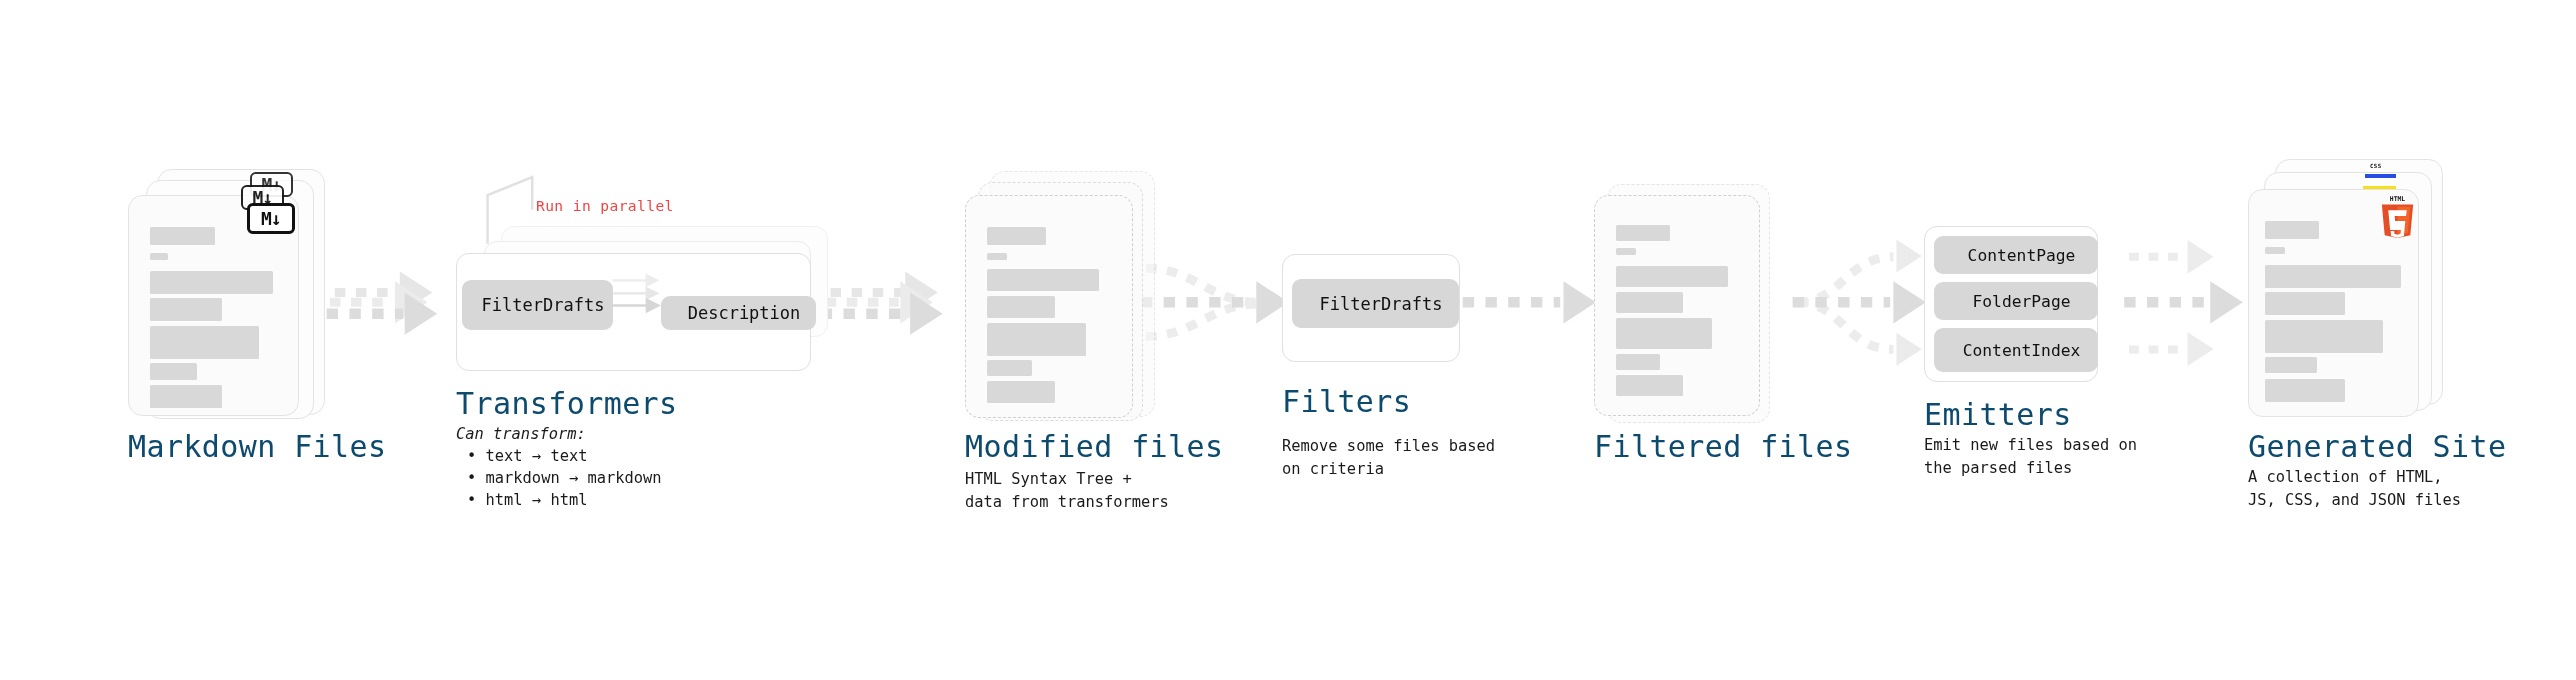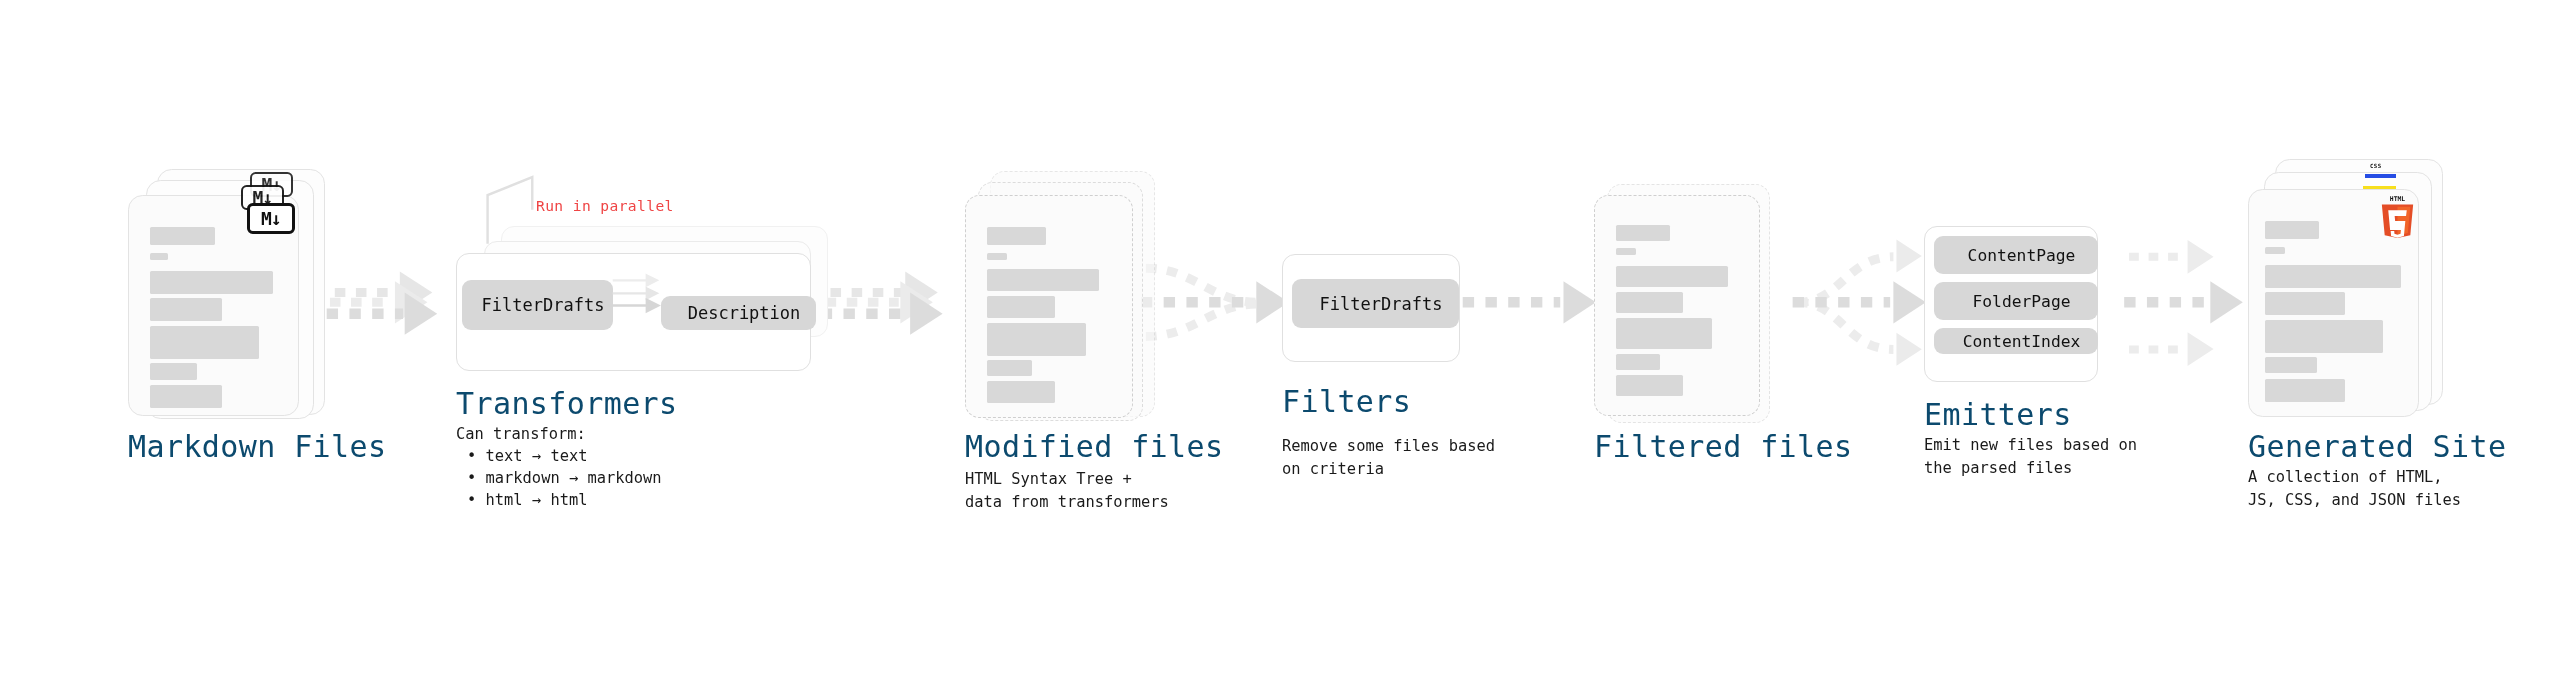--- a/index.html
+++ b/index.html
@@ -183,21 +183,21 @@
       </g>
       <g stroke="#d6d6d6" stroke-width="3" fill="#d6d6d6">
         <line x1="748" y1="376" x2="796" y2="376"></line>
           <path d="M796,369 L810,376 L796,383 Z"></path>
       </g>
     </svg>
 
     <div class="title faint" style="left:536px;top:197px;font-size:14.6px;color:#ef4444;">Run in parallel</div>
 
     <div class="title" style="left:456px;top:386px;">Transformers</div>
-    <div class="sub" style="left:456px;top:423px;">Can transform:</div>
+    <div class="sub" style="left:456px;top:423px;font-style:italic;">Can transform:</div>
     <div class="sub" style="left:467px;top:445px;">• text → text</div>
     <div class="sub" style="left:467px;top:467px;">• markdown → markdown</div>
     <div class="sub" style="left:467px;top:489px;">• html → html</div>
   </div>
 
   <div>
     <div class="doccard dashed" style="left:990px;top:171px;width:163px;height:244px;opacity:.5;"></div>
     <div class="doccard dashed" style="left:978px;top:182px;width:163px;height:237px;opacity:.7;"></div>
     <div class="doccard dashed" style="left:965px;top:195px;width:166px;height:221px;">
       <div class="bar" style="left:21px;top:31px;width:59px;height:18px;"></div>
@@ -238,21 +238,21 @@
   </div>
 
   <div>
     <div class="obox" style="left:1924px;top:226px;width:172px;height:154px;"></div>
     <div class="chip" style="left:1934px;top:236px;width:153px;height:38px;font-size:16.3px;">
       <span>ContentPage</span>
     </div>
     <div class="chip" style="left:1934px;top:282px;width:153px;height:38px;font-size:16.3px;">
       <span>FolderPage</span>
     </div>
-    <div class="chip" style="left:1934px;top:328px;width:153px;height:26px;font-size:16.3px;">
+    <div class="chip" style="left:1934px;top:328px;width:153px;height:44px;font-size:16.3px;">
       <span>ContentIndex</span>
     </div>
     <div class="title" style="left:1924px;top:397px;">Emitters</div>
     <div class="sub" style="left:1924px;top:434px;">Emit new files based on
 the parsed files</div>
   </div>
 
   <div>
     <div class="doccard ghost" style="left:2275px;top:159px;width:166px;height:244px;"></div>
     <div class="doccard ghost" style="left:2264px;top:172px;width:166px;height:237px;"></div>

